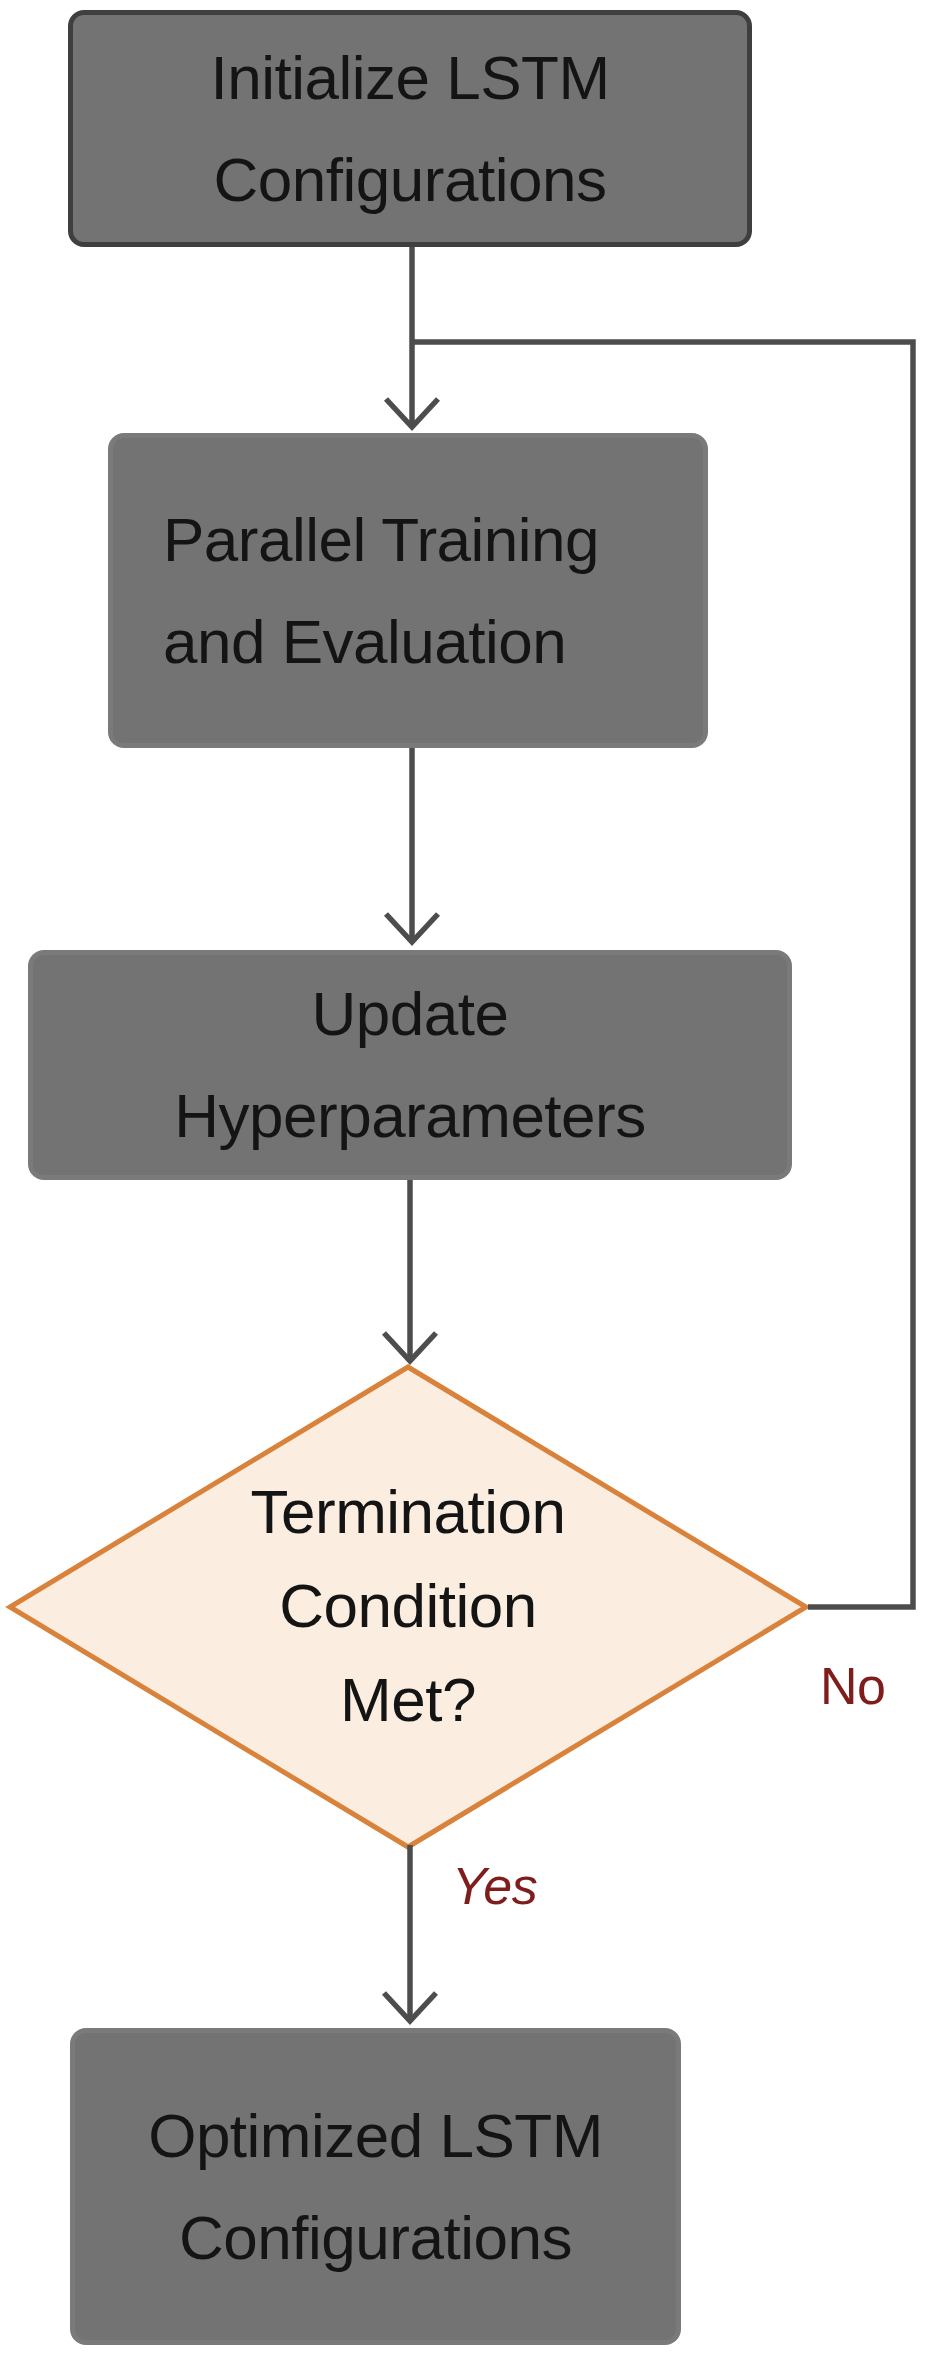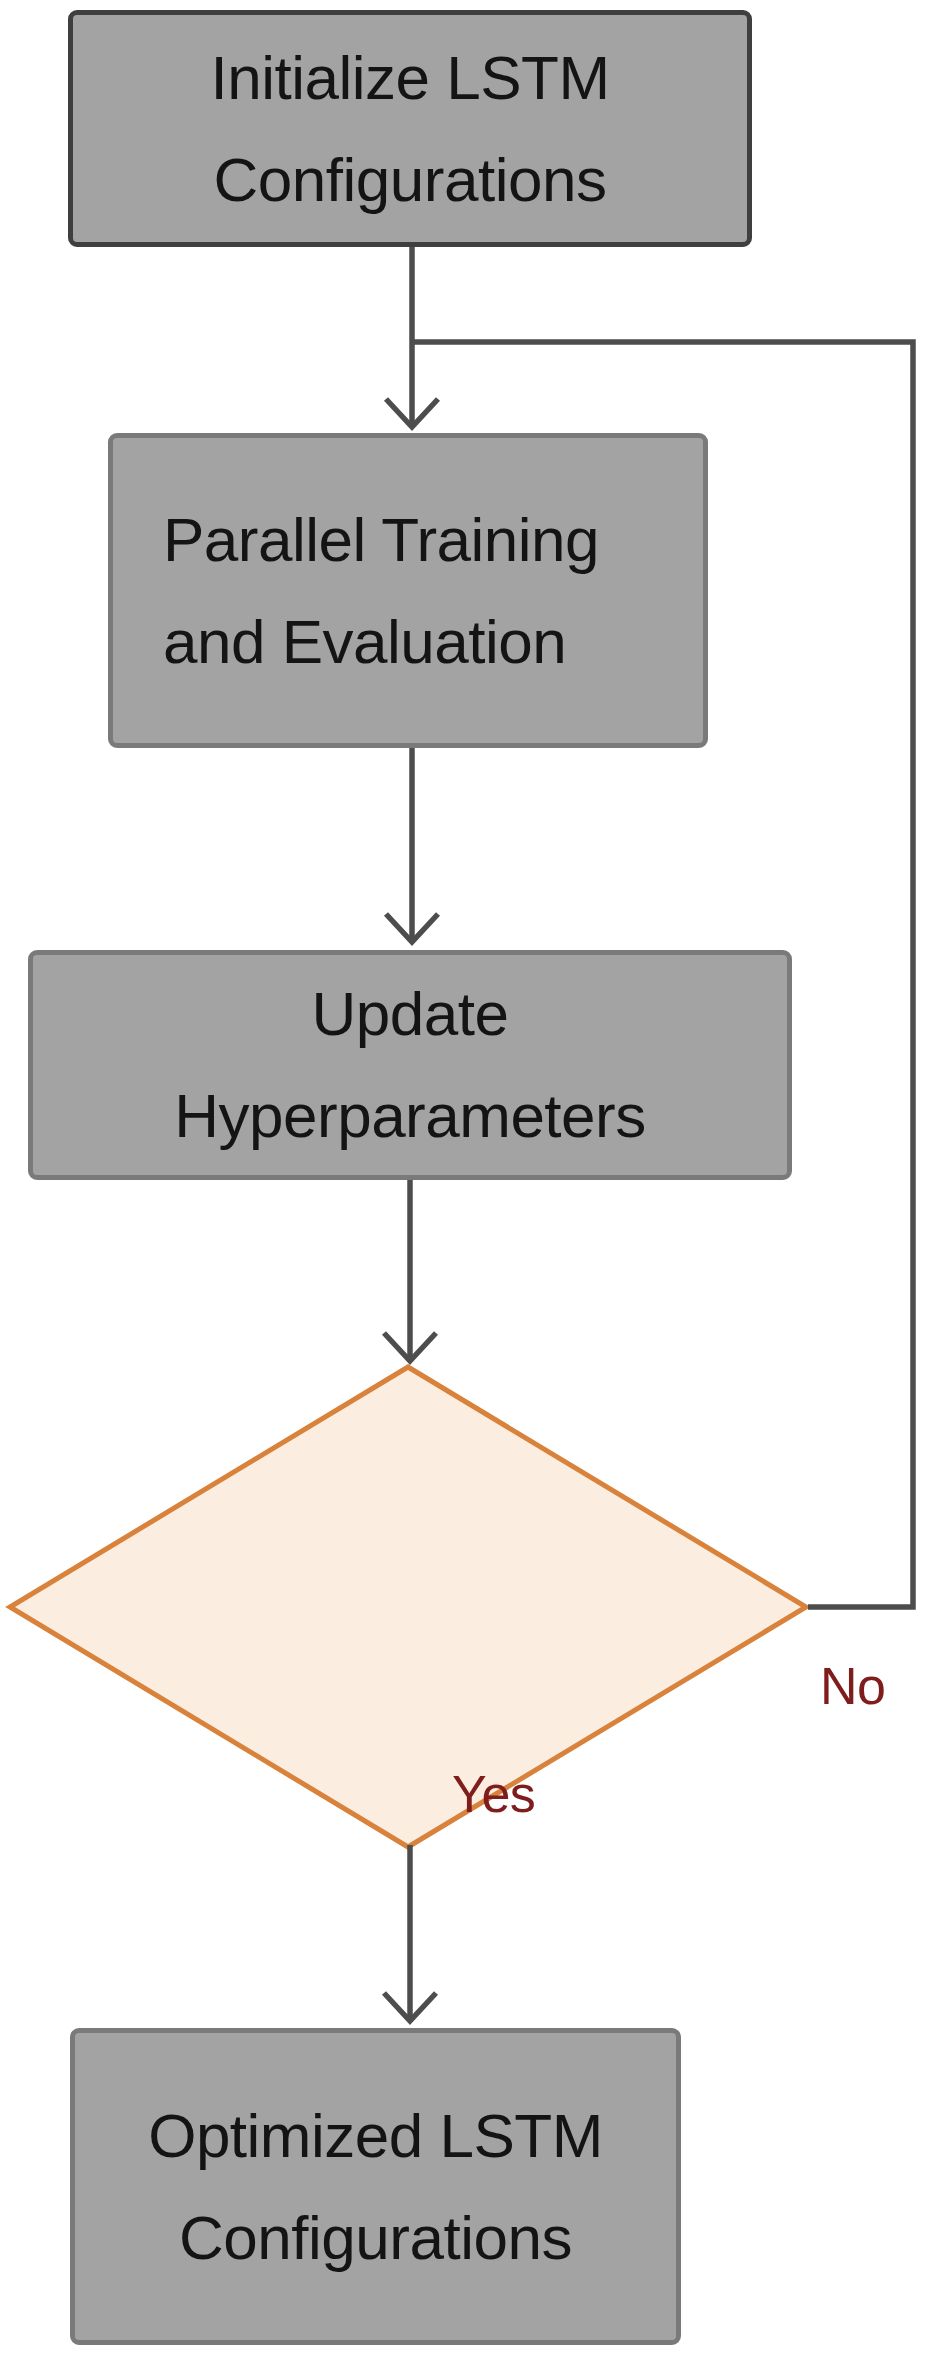--- a/index.html
+++ b/index.html
@@ -9,23 +9,23 @@
     background:#ffffff;
     font-family:"Liberation Sans", sans-serif;
     overflow:hidden;
   }
   #connector-layer{
     position:absolute;left:0;top:0;width:925px;height:2363px;
   }
   .node{
     position:absolute;
     box-sizing:border-box;
-    background:#a3a3a3;
+    background:#737373;
     border:5px solid #7a7a7a;
-    border-radius:9px;
+    border-radius:16px;
     display:flex;
     flex-direction:column;
     justify-content:center;
     align-items:center;
     color:#141414;
     font-size:62px;
     line-height:94px;
     letter-spacing:-0.5px;
     text-align:center;
     white-space:nowrap;
@@ -56,21 +56,21 @@
     text-align:center;white-space:nowrap;
   }
   .edge-label{
     position:absolute;
     color:#7f1d1d;
     font-size:52px;
     line-height:52px;
     letter-spacing:-0.5px;
     white-space:nowrap;
   }
-  #label-yes{left:452px;top:1768px;}
+  #label-yes{left:452px;top:1860px;font-style:italic;}
   #label-no{left:820px;top:1660px;}
 </style>
 </head>
 <body>
 
 <div id="canvas">
 
   <svg id="connector-layer" viewBox="0 0 925 2363" xmlns="http://www.w3.org/2000/svg">
 
     <polygon points="408,1367 806,1607 408,1847 10,1607" fill="#fbeee0" stroke="#d9823b" stroke-width="5"></polygon>
@@ -108,20 +108,25 @@
   <div class="node" id="node-update">
     <span class="line">Update</span>
     <span class="line">Hyperparameters</span>
   </div>
 
   <div class="node" id="node-train">
     <span class="line">Parallel Training</span>
     <span class="line">and Evaluation</span>
   </div>
 
+  <div id="node-decision-label">
+    <span class="line">Termination</span>
+    <span class="line">Condition</span>
+    <span class="line">Met?</span>
+  </div>
 
   <div class="node" id="node-result">
     <span class="line">Optimized LSTM</span>
     <span class="line">Configurations</span>
   </div>
 
   <div class="edge-label" id="label-yes">Yes</div>
   <div class="edge-label" id="label-no">No</div>
 
 </div>

